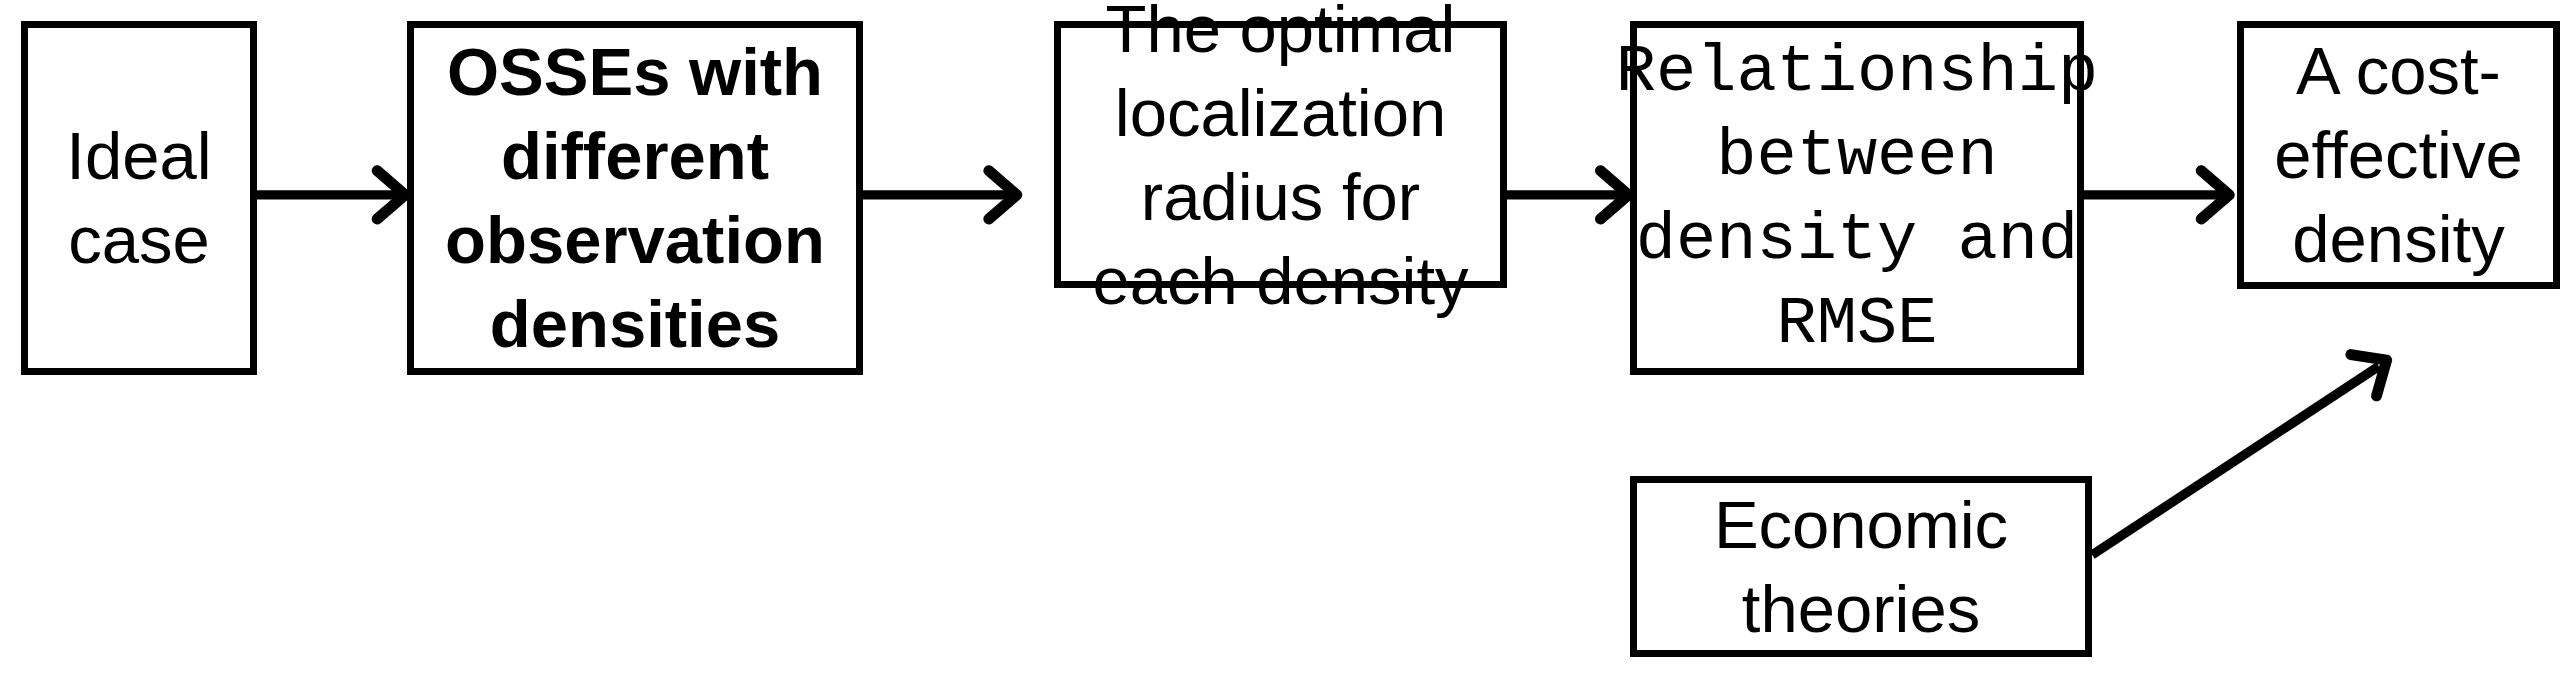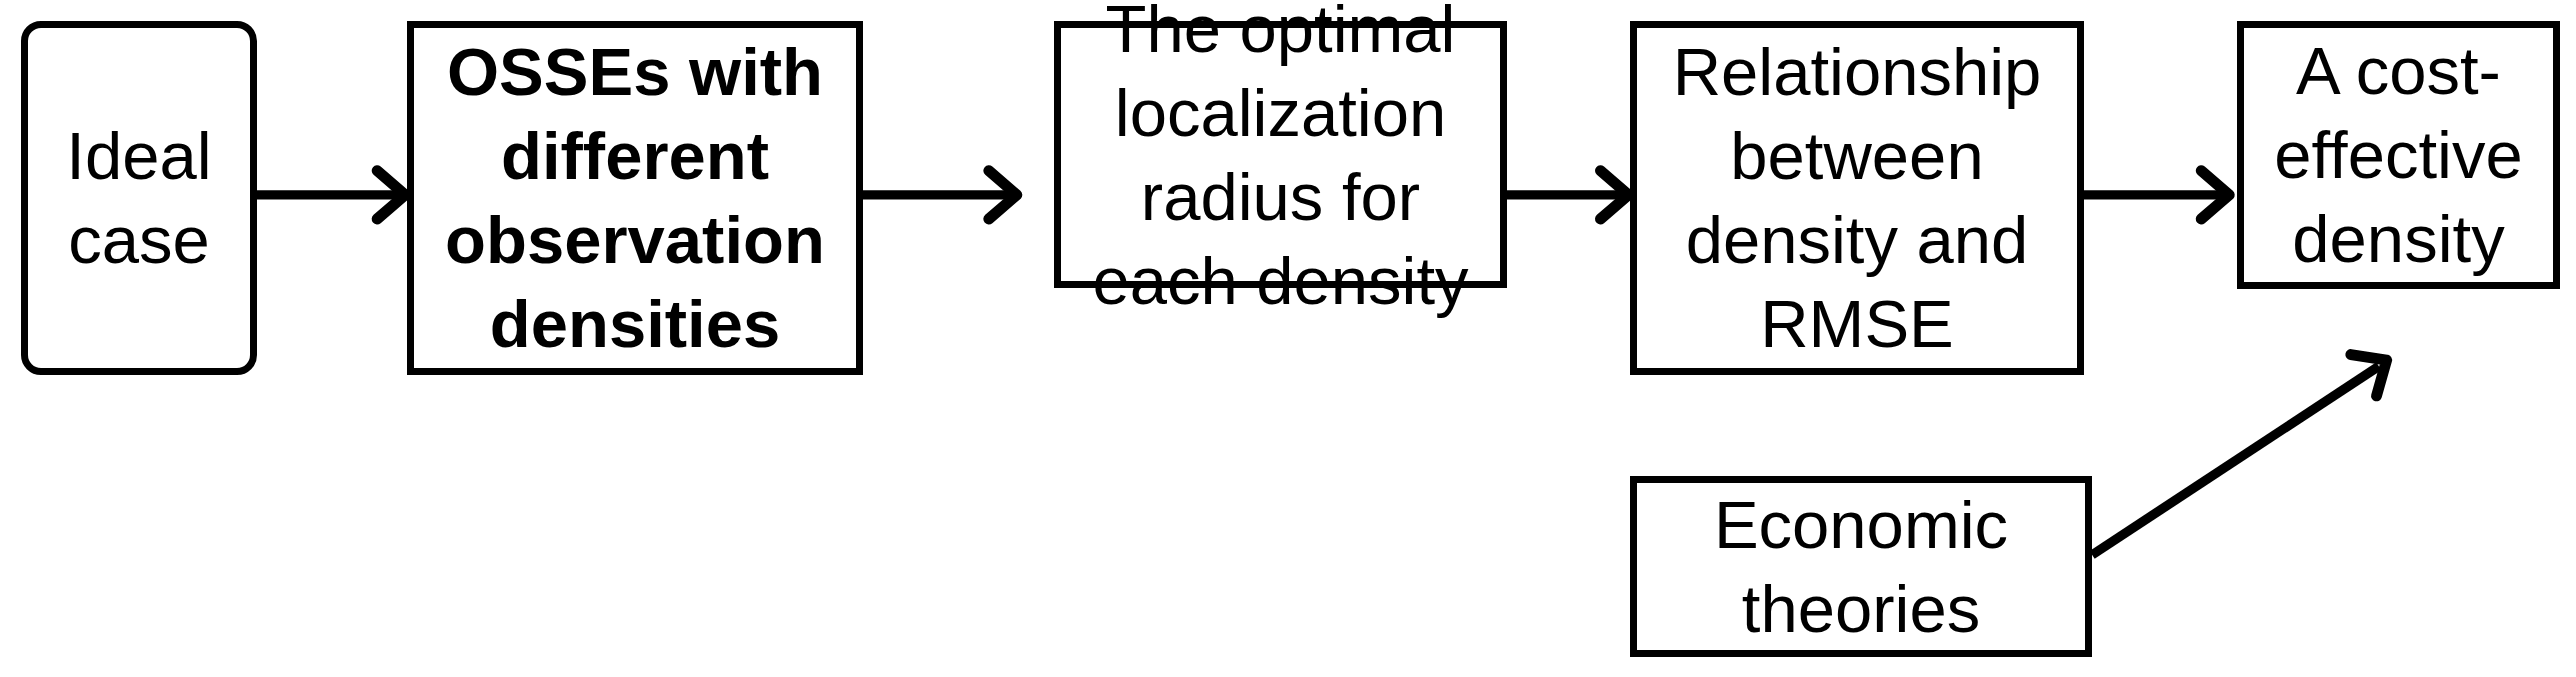--- a/index.html
+++ b/index.html
@@ -34,24 +34,24 @@
     text-align: center;
   }
   .node .label {
     white-space: pre-line;
     font-size: 67px;
     line-height: 84px;
     color: #000000;
     letter-spacing: 0px;
   }
   
-  .n-ideal     { left: 21px;   top: 21px;  width: 236px; height: 354px; border-radius: 20px; }
+  .n-ideal     { left: 21px;   top: 21px;  width: 236px; height: 354px; }
   .n-osses     { left: 407px;  top: 21px;  width: 456px; height: 354px; font-weight: bold; }
   .n-radius    { left: 1054px; top: 21px;  width: 453px; height: 267px; text-align: center; }
-  .n-rmse      { left: 1630px; top: 21px;  width: 454px; height: 354px; }
+  .n-rmse      { left: 1630px; top: 21px;  width: 454px; height: 354px; font-family: Liberation Mono, monospace; }
   .n-cost      { left: 2231px; top: 21px;  width: 323px; height: 268px; margin-left: 6px; }
   .n-economic  { left: 1630px; top: 476px; width: 462px; height: 181px; align-items: center; }
   .shaft {
     stroke: #000000;
     stroke-width: 12;
     fill: none;
     stroke-linecap: butt;
   }
   .head {
     stroke: #000000;

